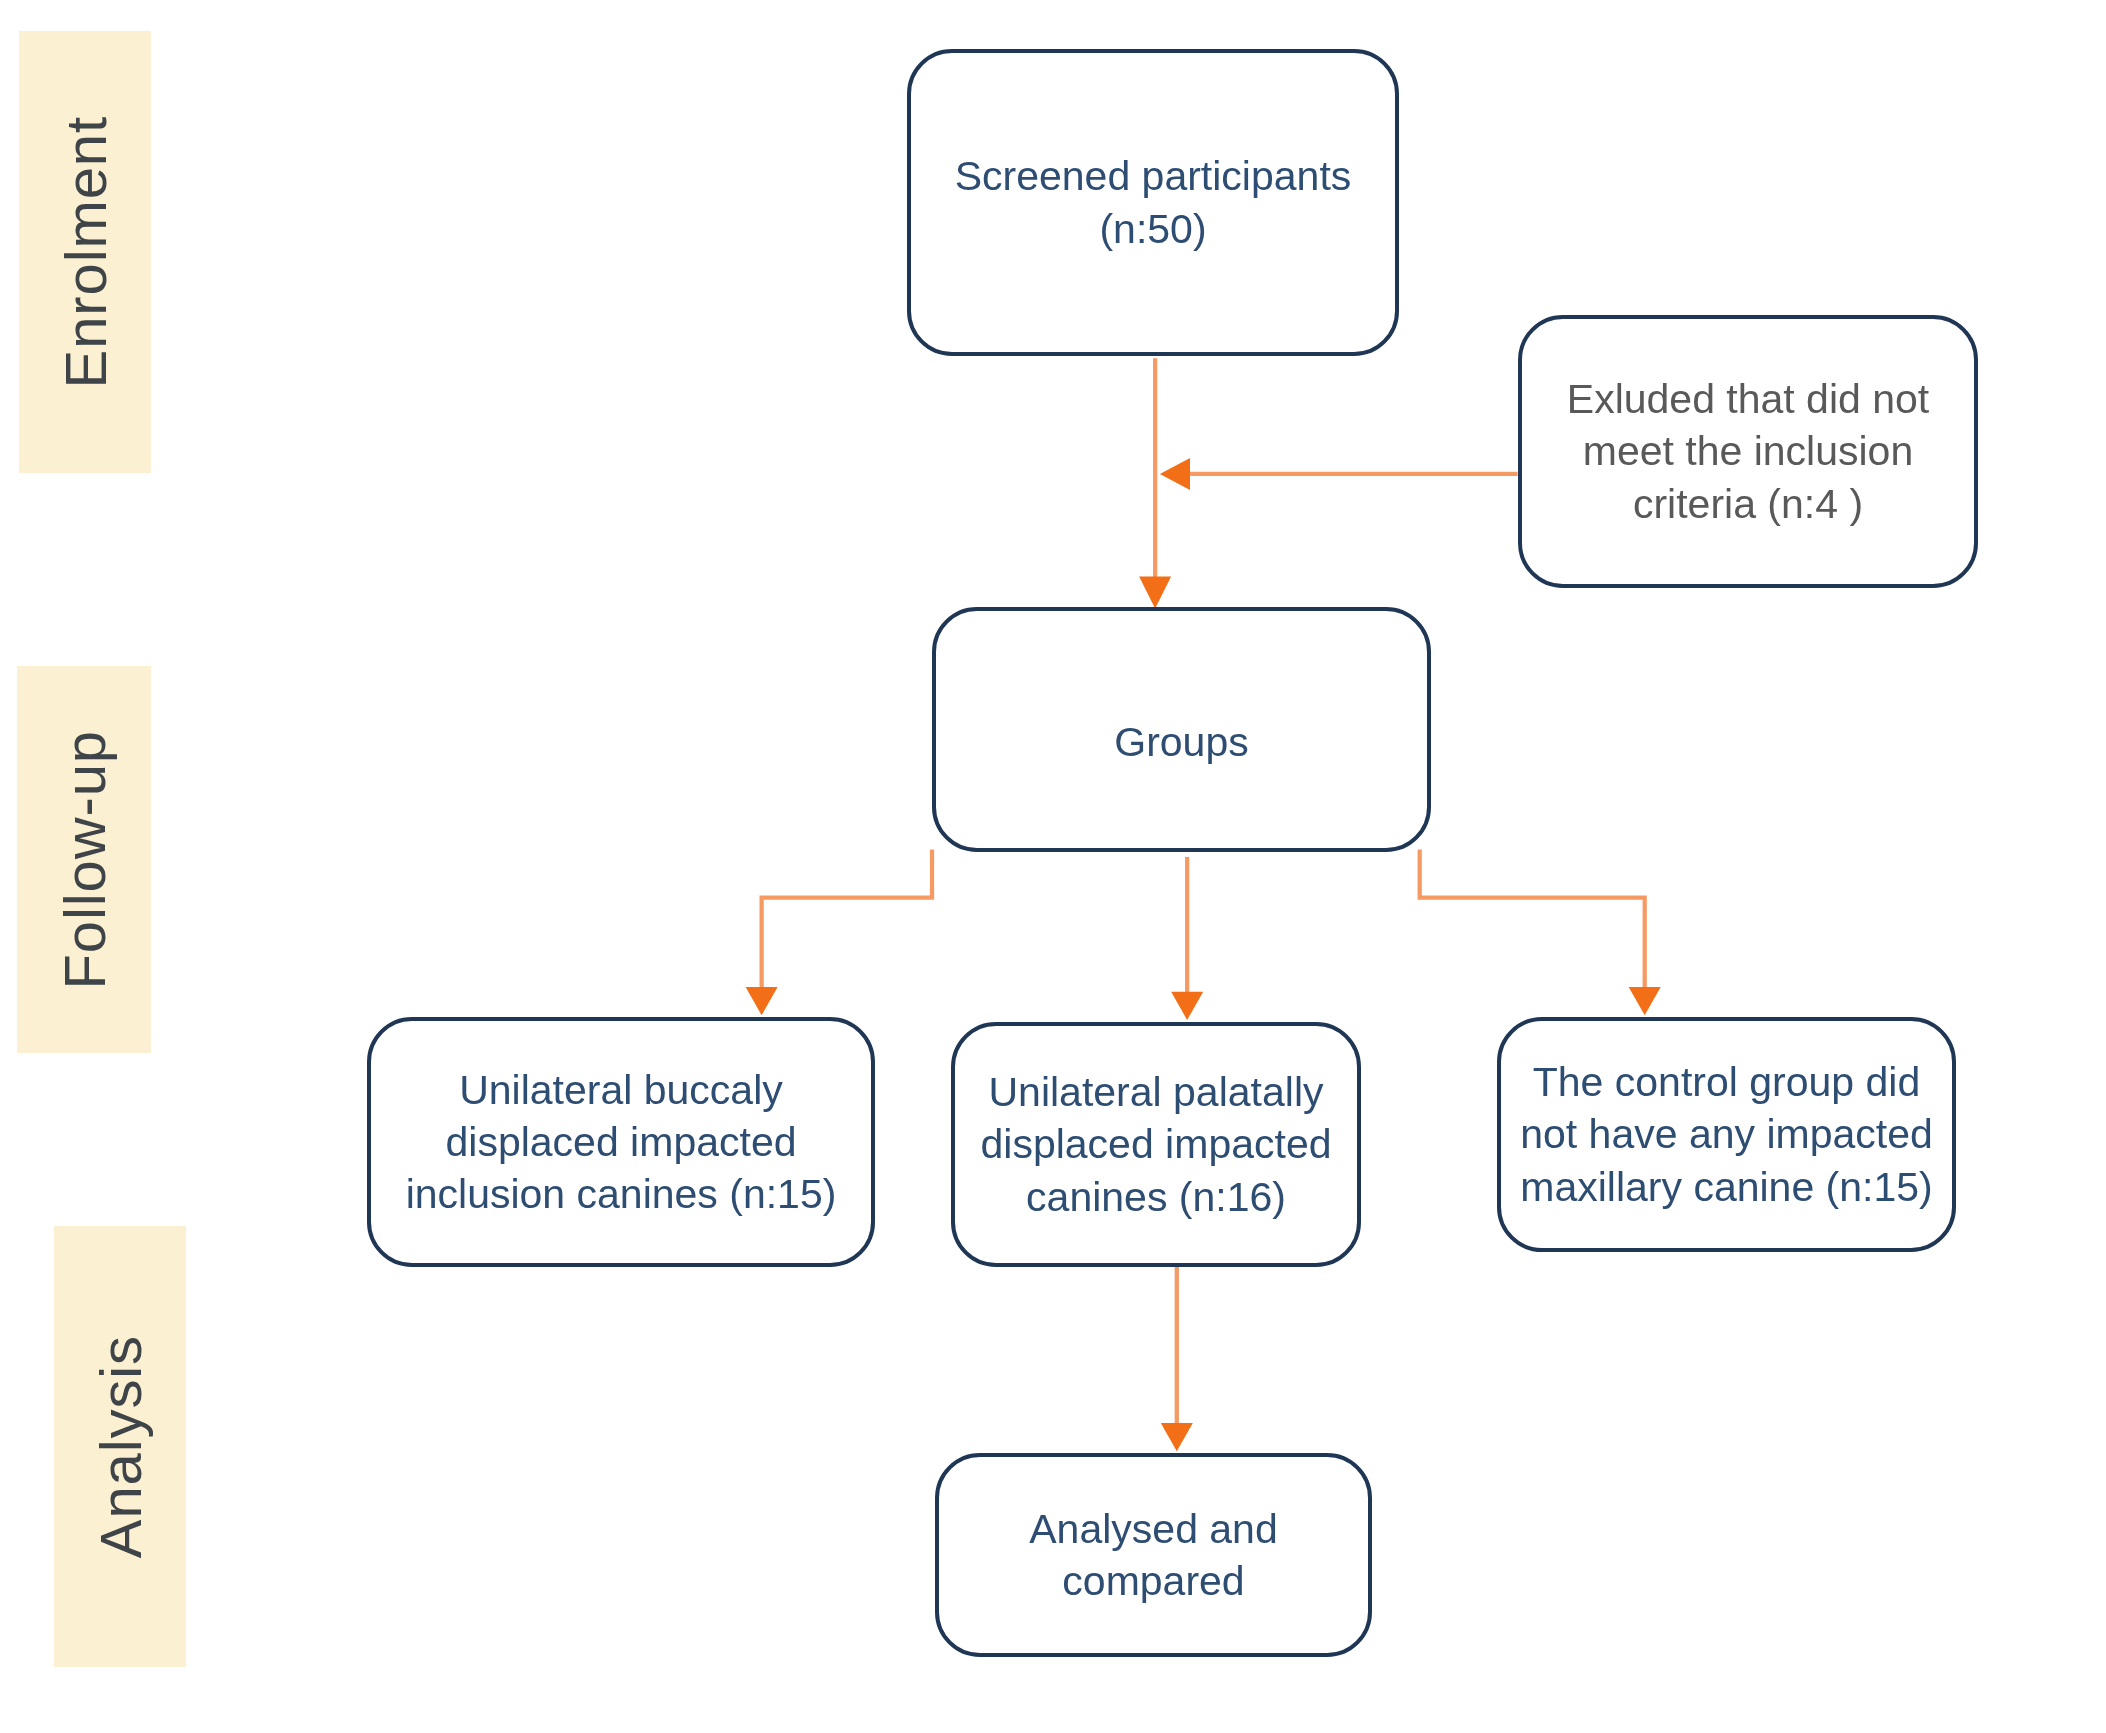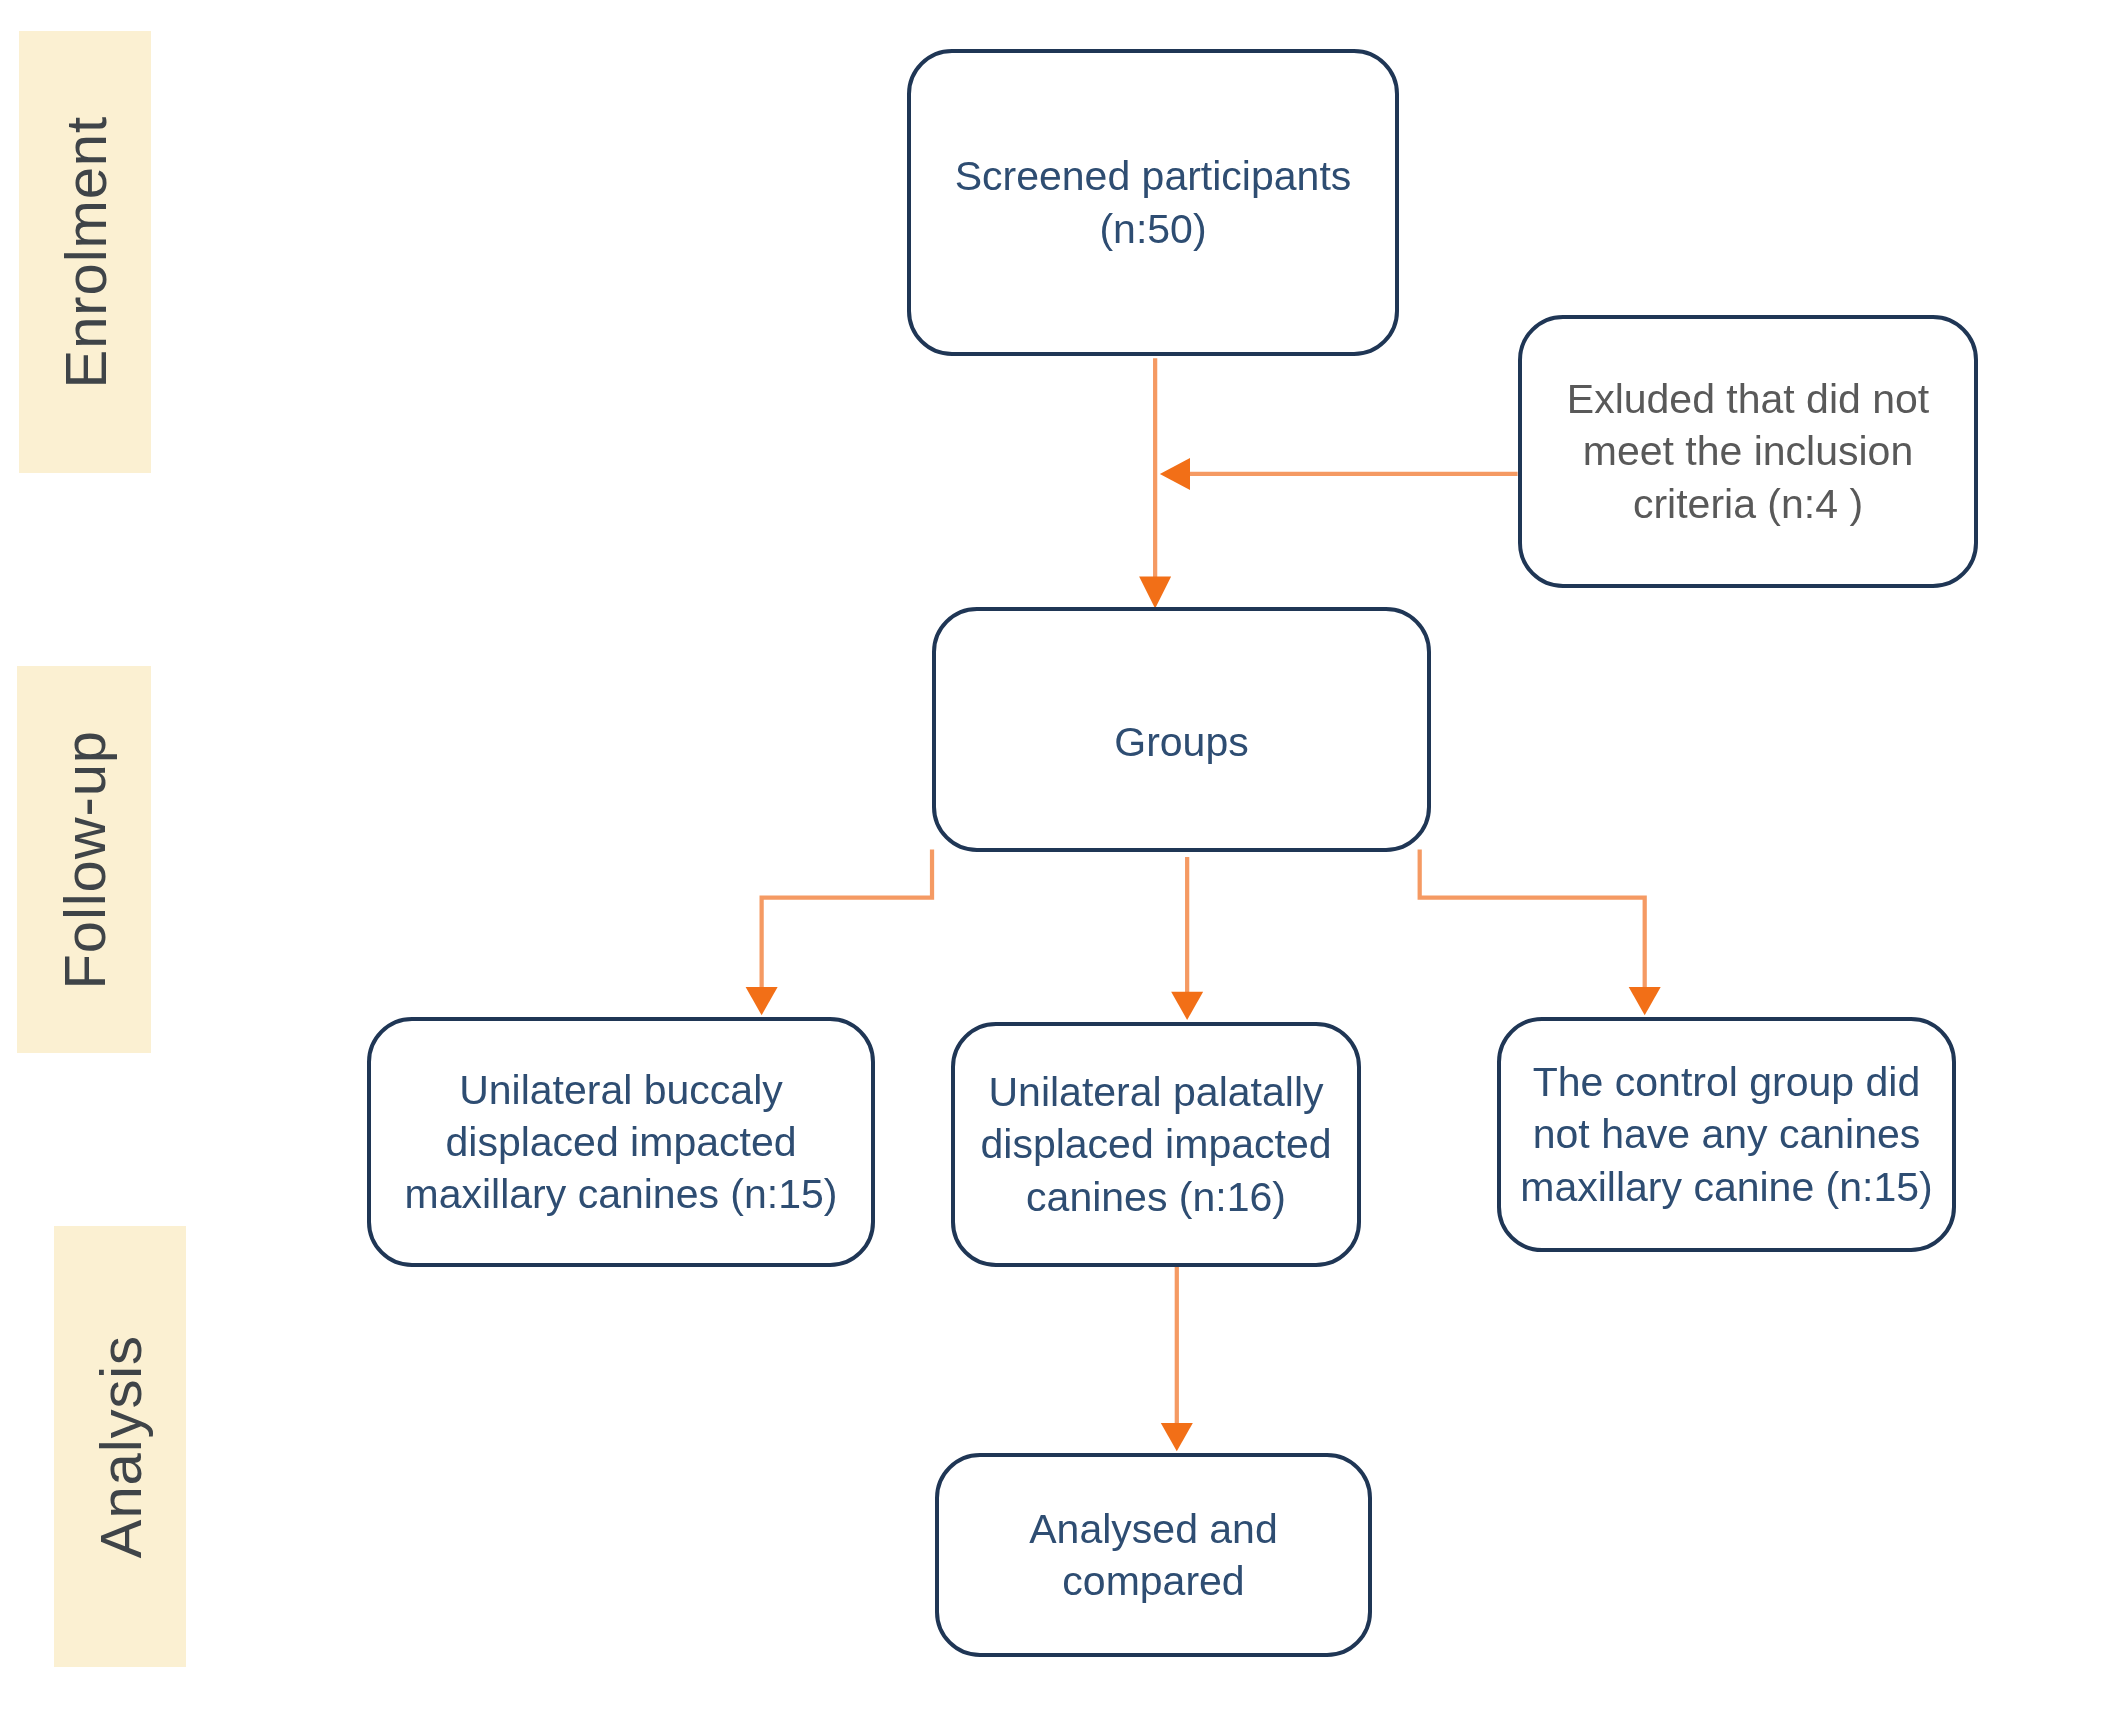--- a/index.html
+++ b/index.html
@@ -123,29 +123,29 @@
 
   <div class="flowbox box-excluded muted">
     <p>Exluded that did not meet the inclusion criteria (n:4 )</p>
   </div>
 
   <div class="flowbox box-included">
     <p class="groups-line">Groups</p>
   </div>
 
   <div class="flowbox box-buccal">
-    <p>Unilateral buccaly displaced impacted maxillary canines (n:15)</p>
+    <p>Unilateral buccaly displaced impacted inclusion canines (n:15)</p>
   </div>
 
   <div class="flowbox box-palatal">
     <p>Unilateral palatally displaced impacted canines (n:16)</p>
   </div>
 
   <div class="flowbox box-control">
-    <p>The control group did not have any canines maxillary canine (n:15)</p>
+    <p>The control group did not have any impacted maxillary canine (n:15)</p>
   </div>
 
   <div class="flowbox box-analysed">
     <p>Analysed and compared</p>
   </div>
 
 </div>
 
 
 </body></html>

